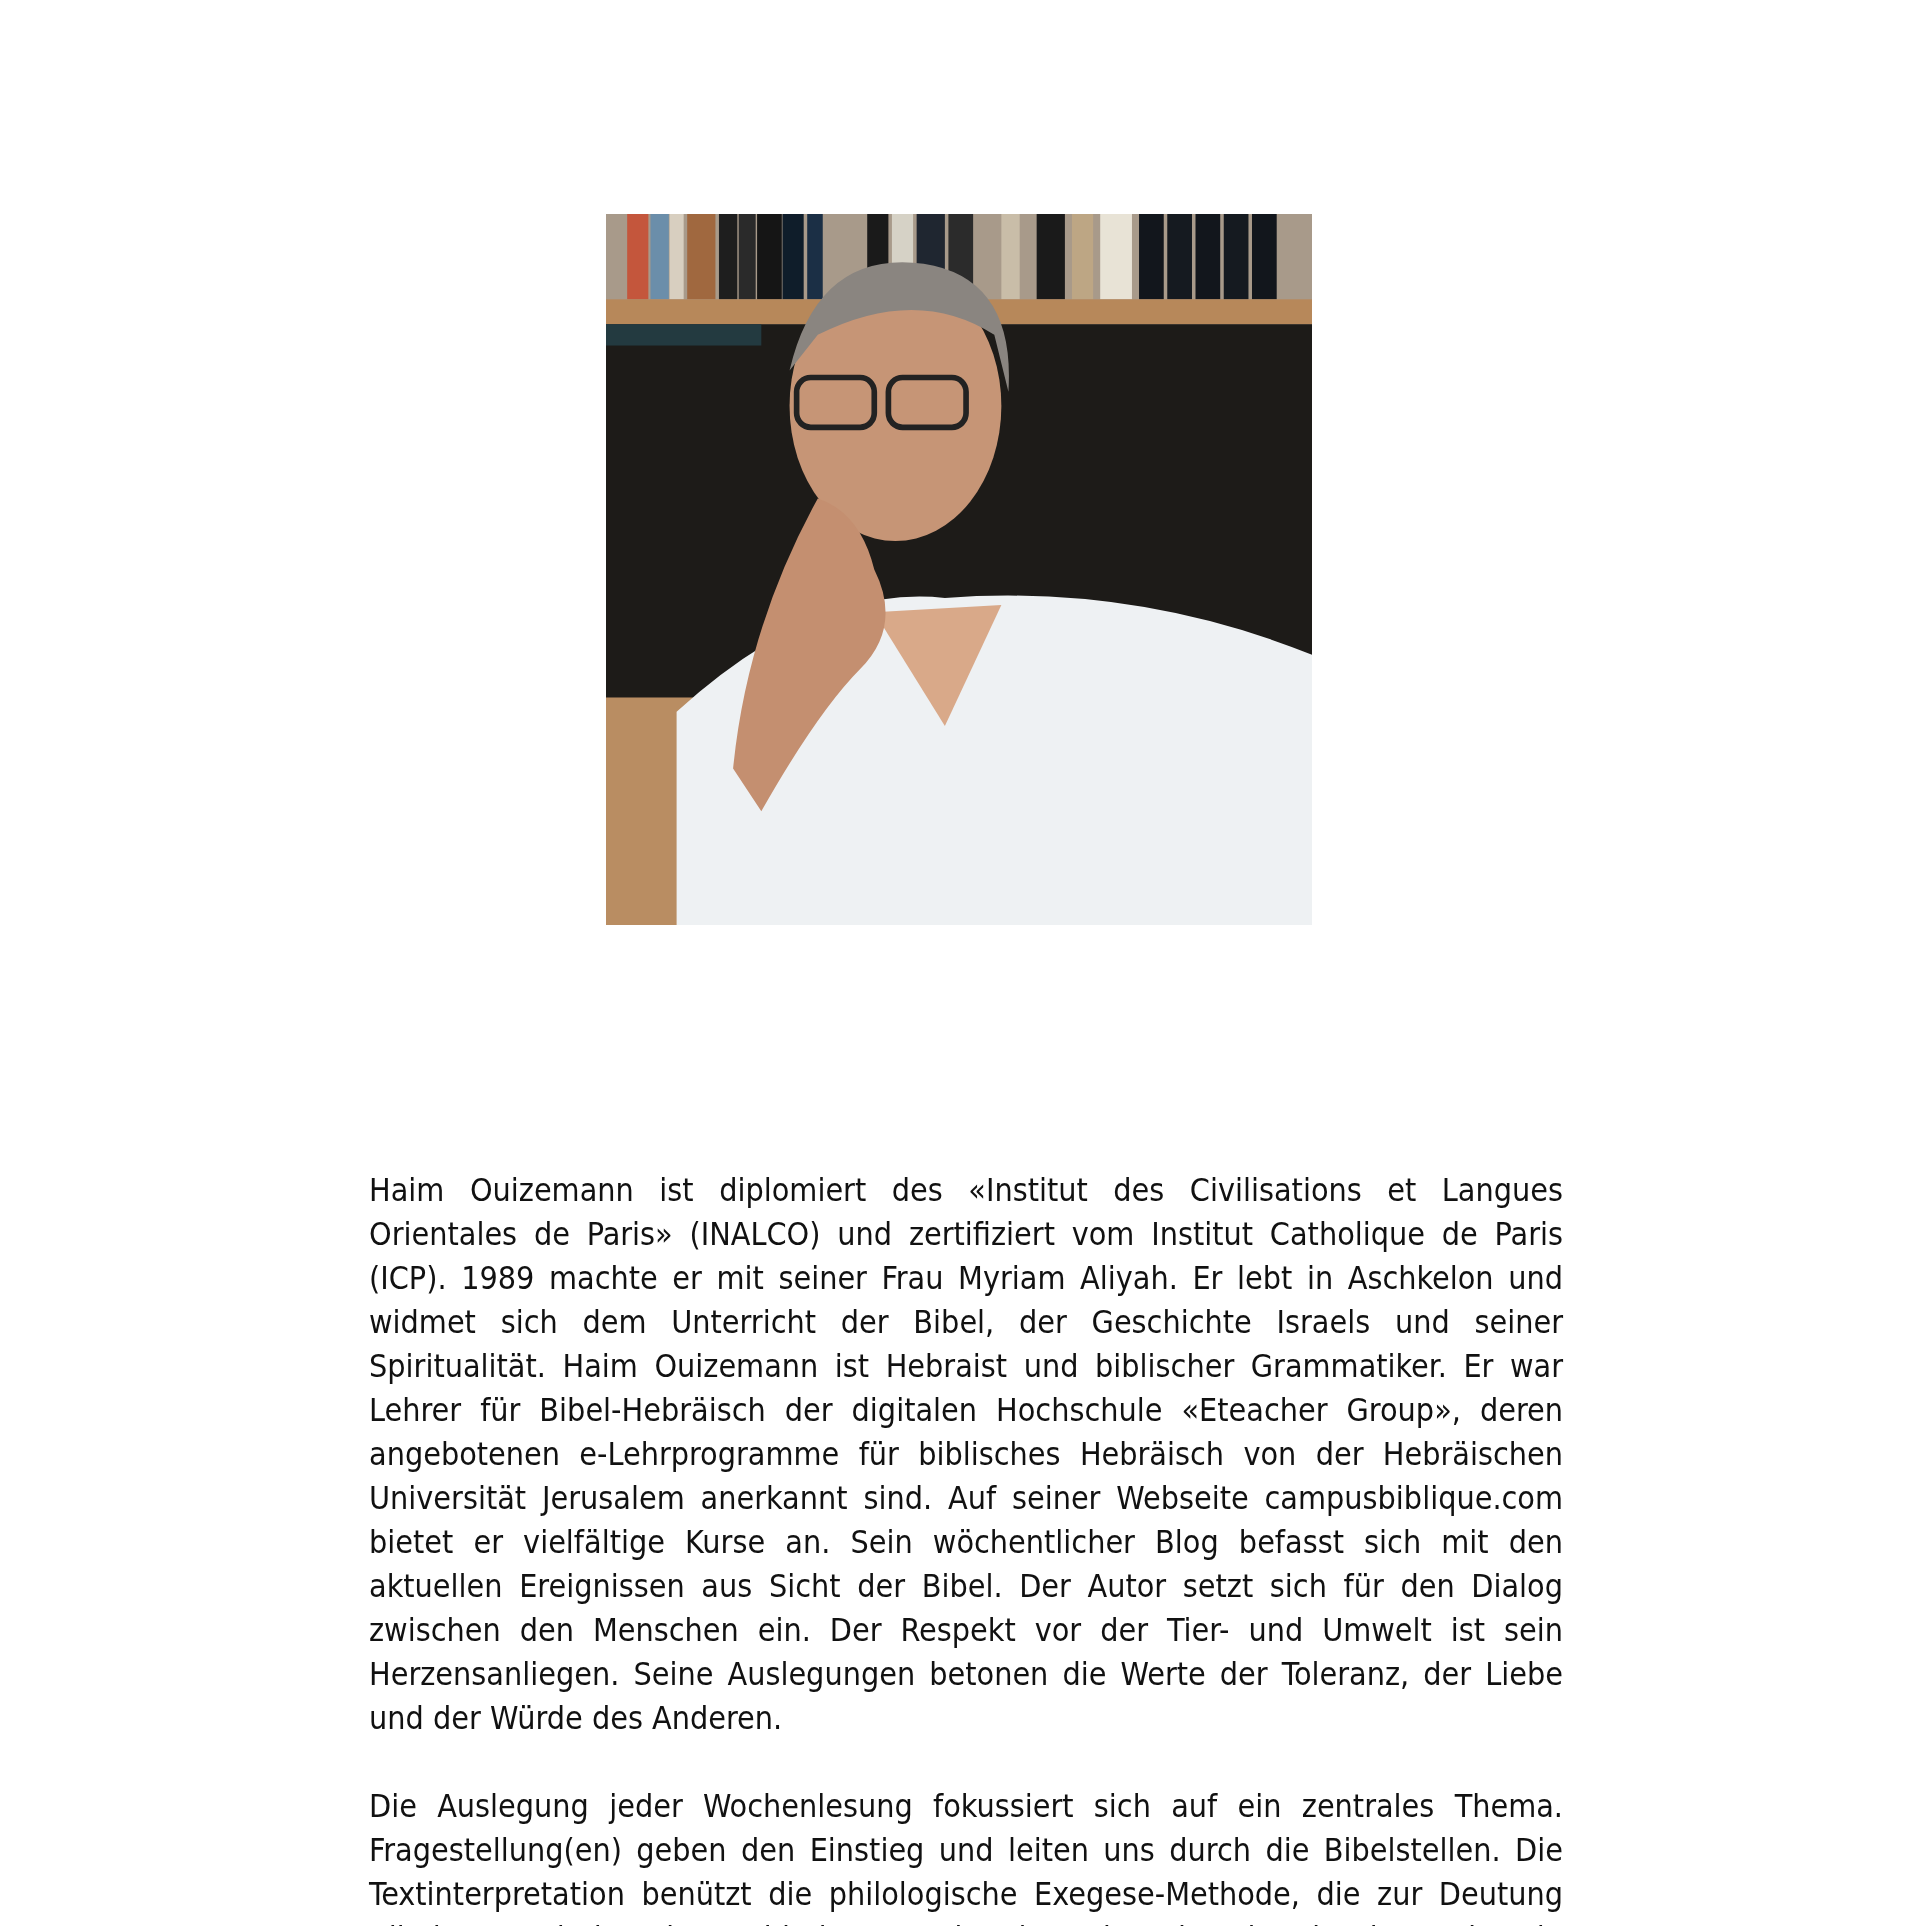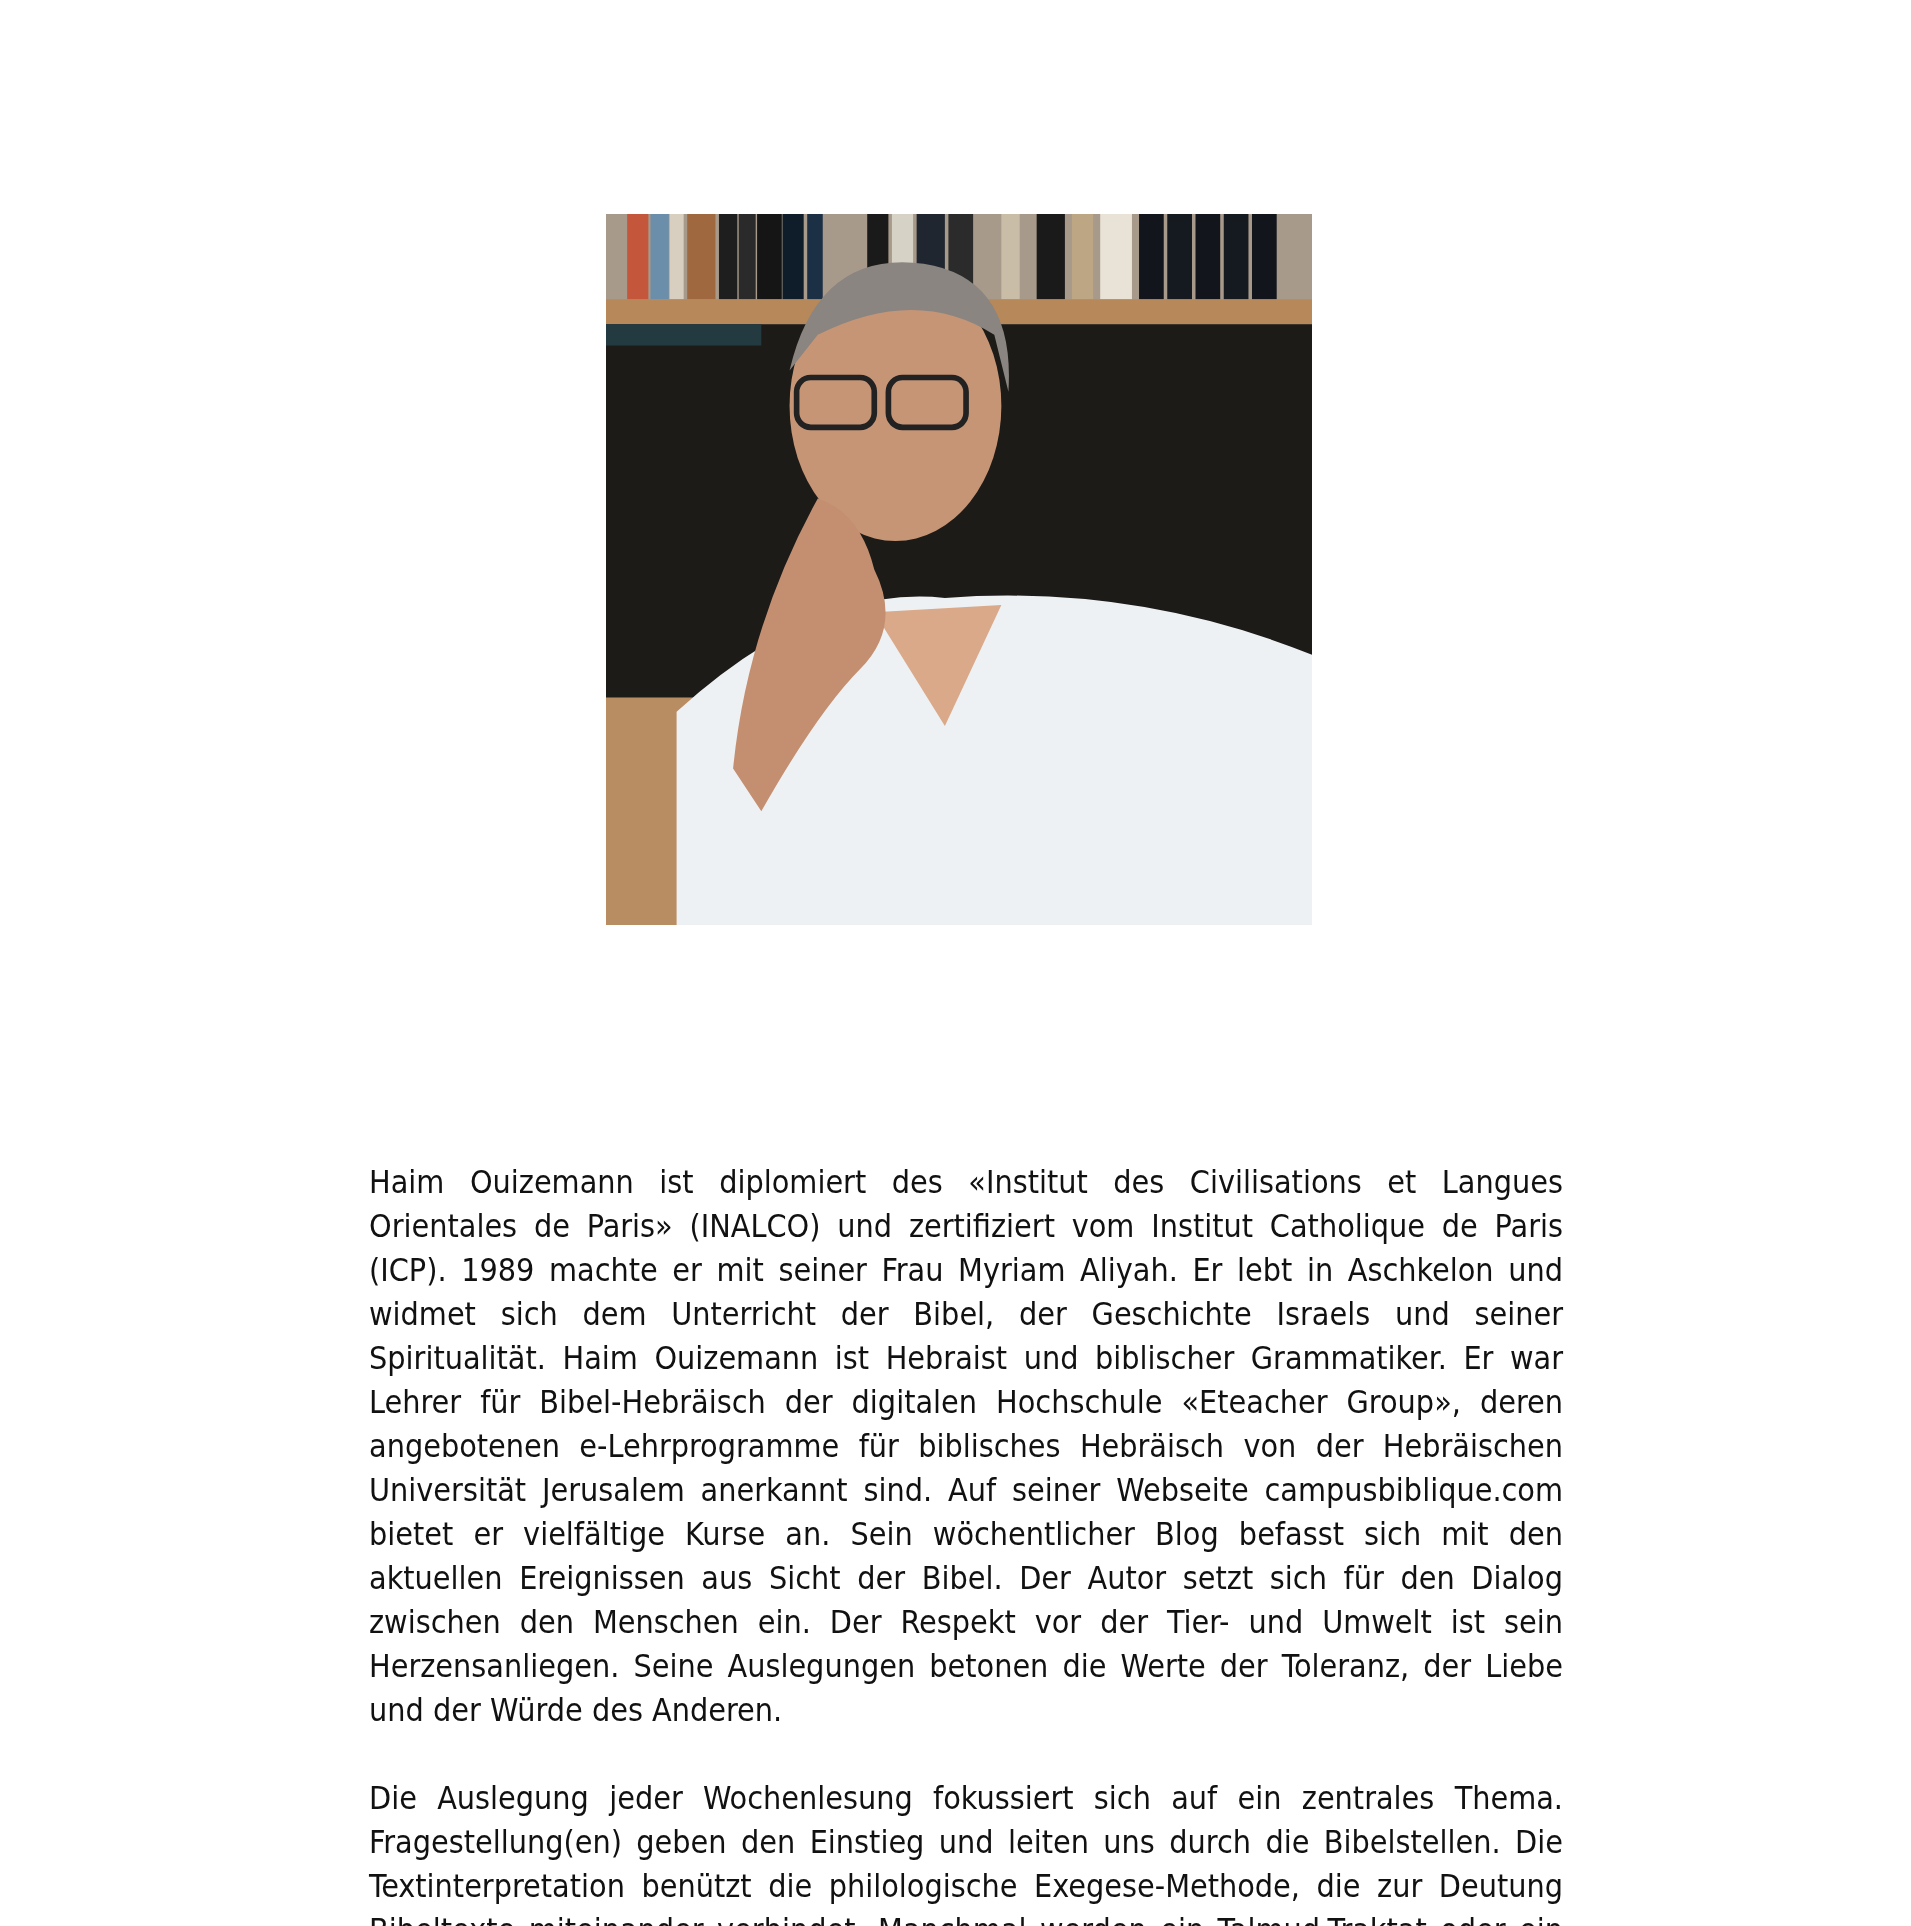--- a/index.html
+++ b/index.html
@@ -5,21 +5,21 @@
   html, body { margin:0; padding:0; background:#ffffff; }
   body { width:1911px; height:2703px; position:relative; overflow:hidden;
          font-family:"DejaVu Sans", sans-serif; color:#111; }
   .photo { position:absolute; left:606px; top:214px; width:706px; height:711px;
            overflow:hidden; background:#c9b9a4; }
   .photo svg { display:block; width:100%; height:100%; }
   .text { position:absolute; left:369px; top:1160px; width:1194px;
           font-family:"DejaVu Sans Condensed","DejaVu Sans", sans-serif;
           font-stretch:condensed;
           font-size:32px; line-height:44px; text-align:justify; color:#111; }
-  .text p { margin:0 0 44px 0; }
+  .text p { margin:8px 0 44px 0; }
 </style>
 </head>
 <body>
 
 <div class="photo">
   <svg viewBox="0 0 100 100" preserveAspectRatio="none">
 
     <rect x="0" y="0" width="100" height="100" fill="#b8a58d"></rect>
     <rect x="0" y="0" width="100" height="13" fill="#a89a8a"></rect>
 

